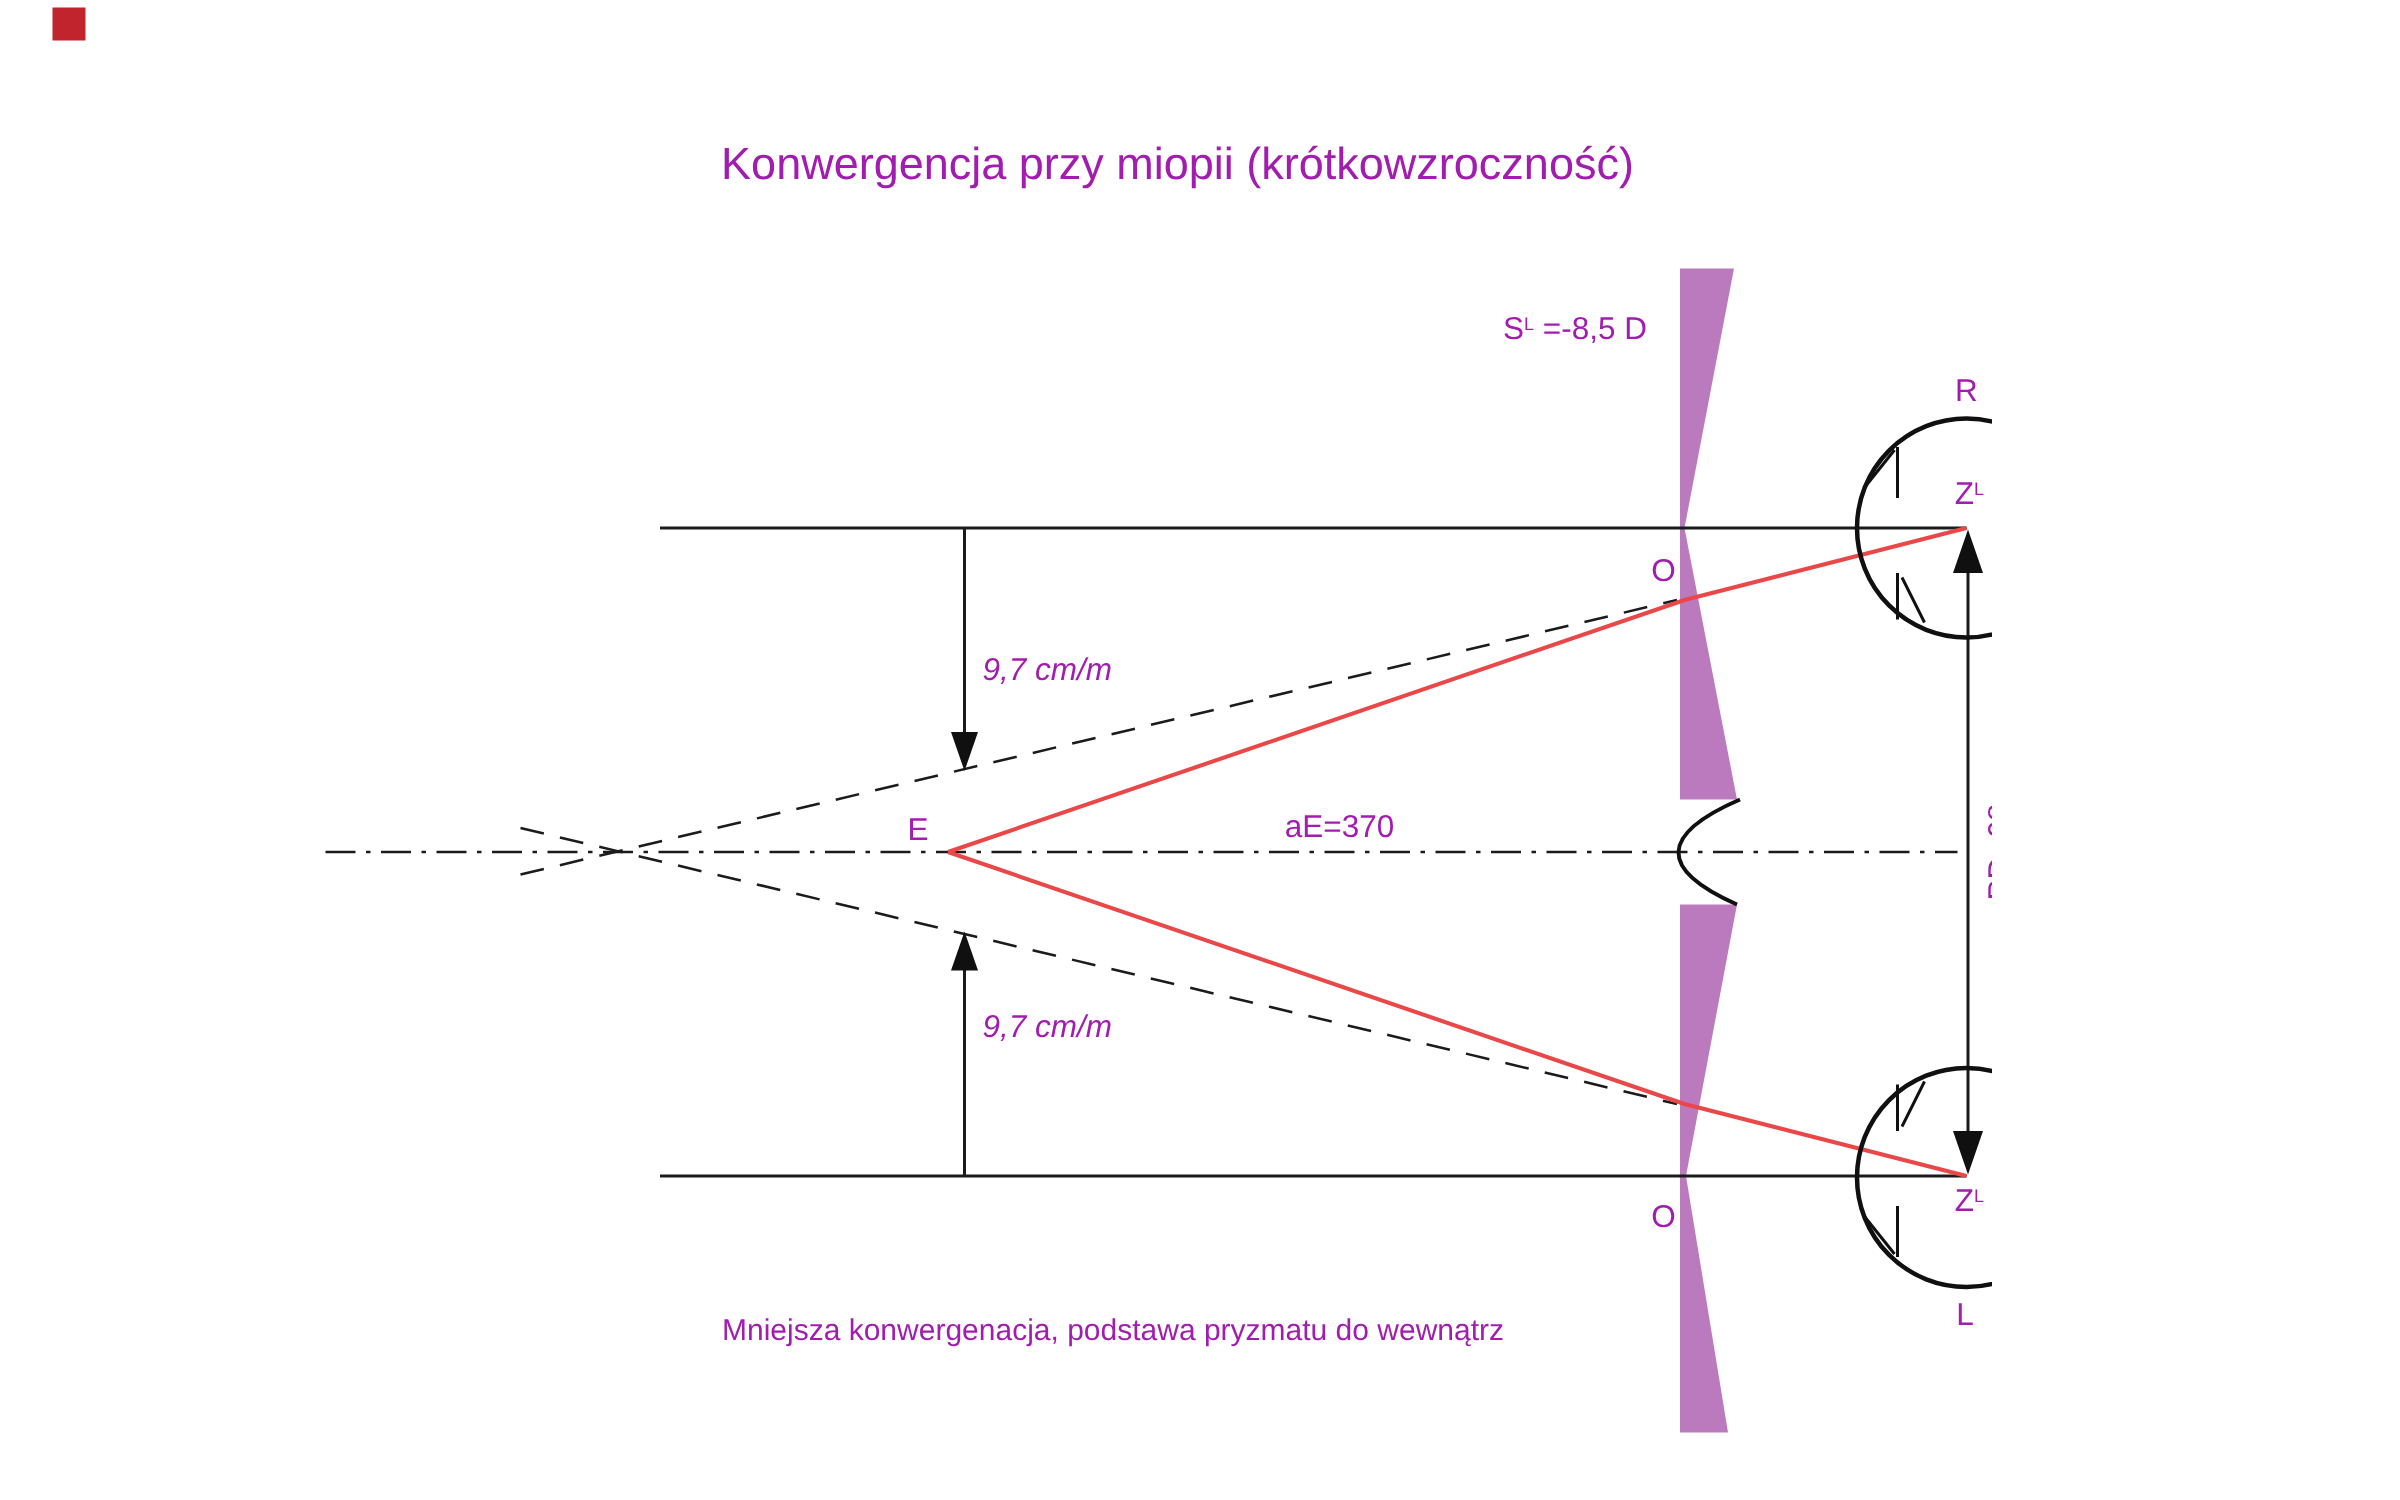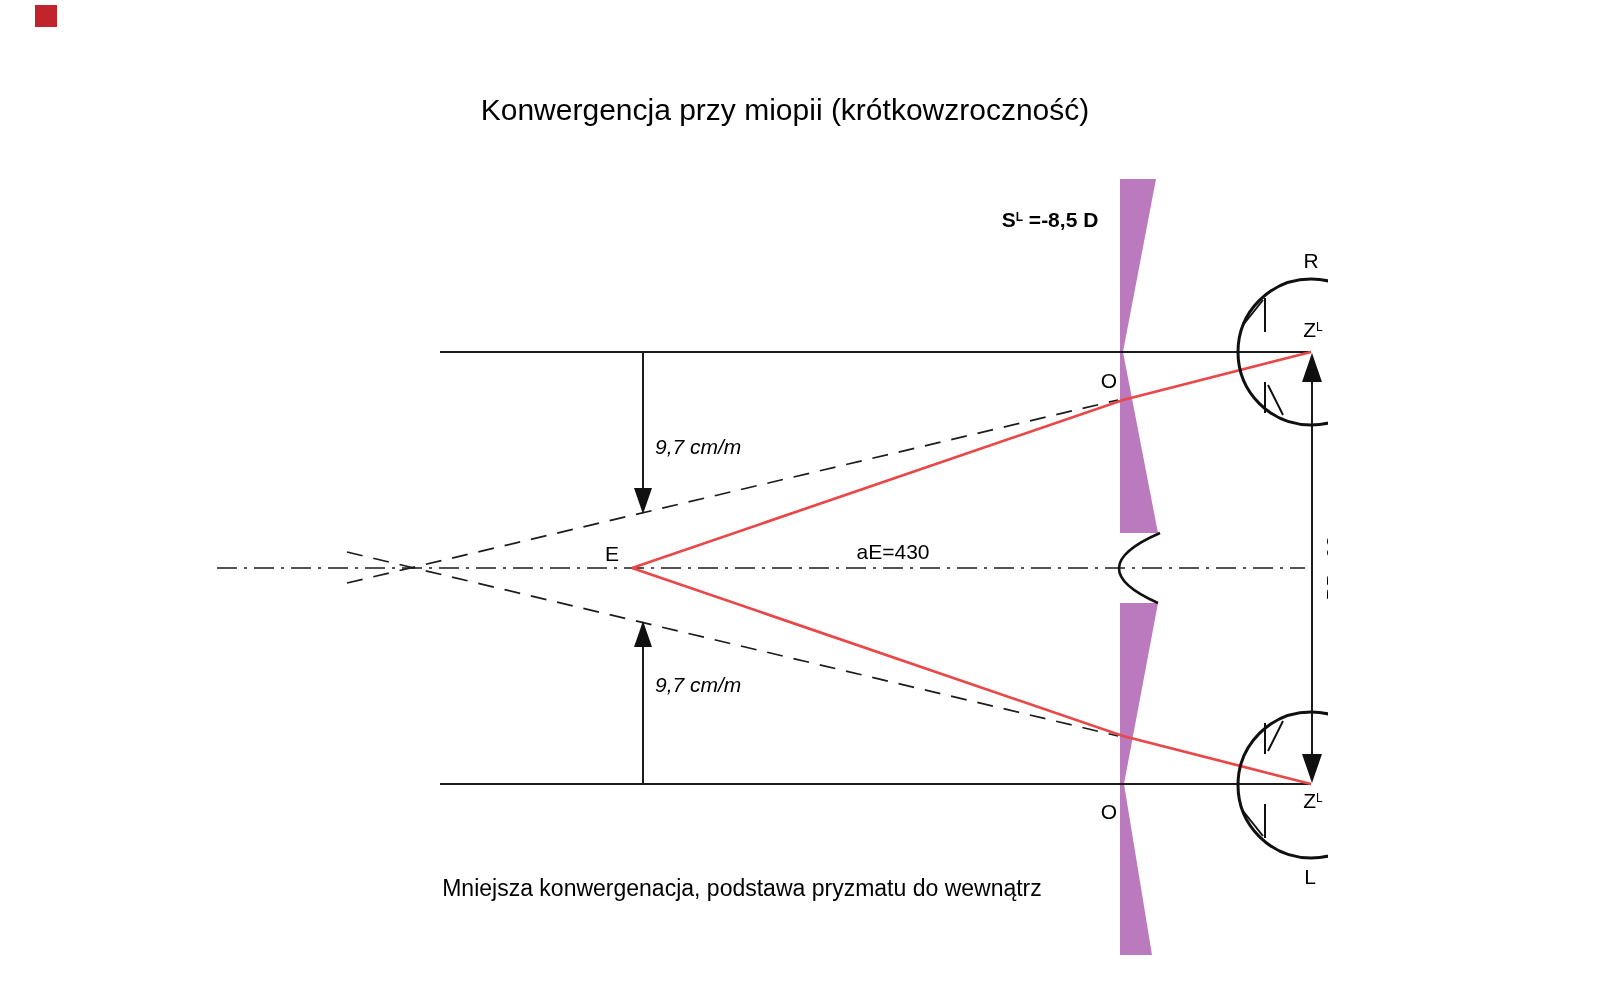--- a/index.html
+++ b/index.html
@@ -1,24 +1,24 @@
 <!DOCTYPE html>
 <html><head>
 <meta charset="utf-8">
 <style>
   html,body { margin:0; padding:0; background:#ffffff; }
   .stage {
     position:relative; width:1328px; height:1000px; background:#ffffff;
-    font-family:"Liberation Sans", sans-serif; color:#000000; overflow:hidden;
+    font-family:"Liberation Sans", sans-serif; color:#a21caf; overflow:hidden;
   }
   .stage svg { position:absolute; left:0; top:0; }
   .lbl { position:absolute; transform:translate(-50%,-50%); font-size:21px; white-space:nowrap; }
   .lbl.left-anchor { transform:translate(0,-50%);font-style:italic; }
   .title { font-size:30px; }
-  .note  { font-size:23px; }
+  .note  { font-size:20px; }
   .pd-lbl { transform:translate(-50%,-50%) rotate(-90deg); font-size:21px; }
   .sup { font-size:12px; position:relative; top:-0.5em; }
   .corner-marker { position:absolute; left:35px; top:5px; width:22px; height:22px; background:#c2242e; }
   .ln  { stroke:#1b1b1b; stroke-width:1.7; fill:none; }
   .md  { stroke:#1b1b1b; stroke-width:2;   fill:none; }
   .eye { stroke:#101010; stroke-width:3;   fill:none; }
   .mark{ stroke:#101010; stroke-width:2;   fill:none; }
   .arc { stroke:#101010; stroke-width:2.6; fill:none; }
   .ah  { fill:#101010; stroke:none; }
   .redray { fill:none; stroke-width:2.7; }
@@ -66,33 +66,33 @@
 
     <circle cx="1311" cy="785" r="73" class="eye"></circle>
     <line x1="1265" y1="723" x2="1265" y2="754" class="mark"></line>
     <line x1="1268" y1="751" x2="1283" y2="721" class="mark"></line>
     <line x1="1265" y1="804" x2="1265" y2="838" class="mark"></line>
     <line x1="1243" y1="811" x2="1263" y2="836" class="mark"></line>
   </svg>
 
   <div class="lbl title" style="left:785px; top:110px;">Konwergencja przy miopii (krótkowzroczność)</div>
 
-  <div class="lbl" style="left:1050px; top:220px;font-weight:bold;"><span>S</span><span class="sup">L</span><span> =-8,5 D</span></div>
+  <div class="lbl" style="left:1050px; top:220px;"><span>S</span><span class="sup">L</span><span> =-8,5 D</span></div>
 
   <div class="lbl" style="left:1311px; top:261px;">R</div>
 
   <div class="lbl" style="left:1313px; top:330px;"><span>Z</span><span class="sup">L</span></div>
 
   <div class="lbl" style="left:1109px; top:381px;">O</div>
 
   <div class="lbl left-anchor" style="left:655px; top:447px;">9,7 cm/m</div>
 
   <div class="lbl" style="left:612px; top:554px;">E</div>
 
-  <div class="lbl" style="left:893px; top:552px;">aE=430</div>
+  <div class="lbl" style="left:893px; top:552px;">aE=370</div>
 
   <div class="lbl pd-lbl" style="left:1334px; top:568px;">PD=68</div>
 
   <div class="lbl left-anchor" style="left:655px; top:685px;">9,7 cm/m</div>
 
   <div class="lbl" style="left:1109px; top:812px;">O</div>
 
   <div class="lbl" style="left:1313px; top:801px;"><span>Z</span><span class="sup">L</span></div>
 
   <div class="lbl" style="left:1310px; top:877px;">L</div>

